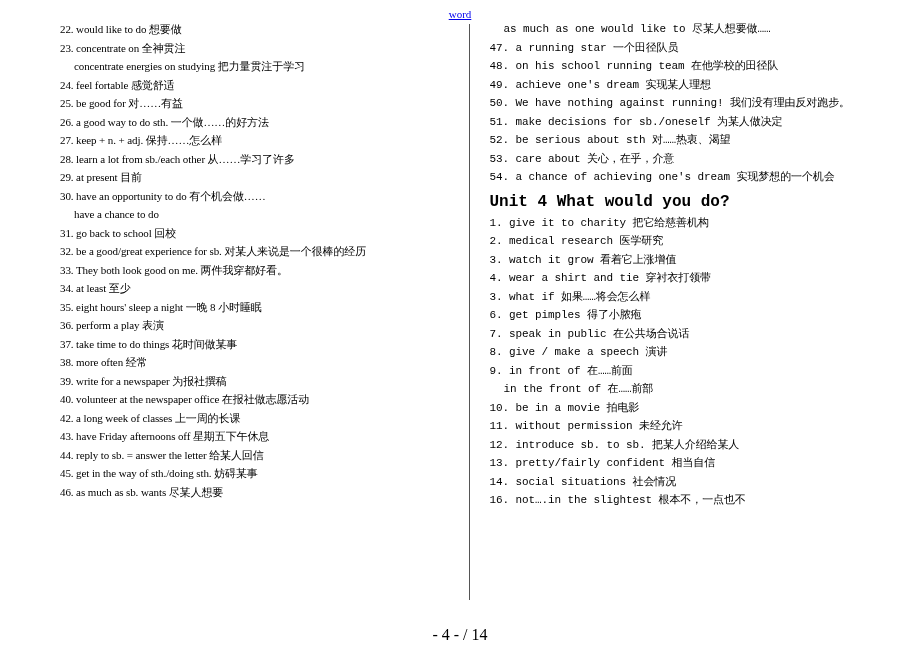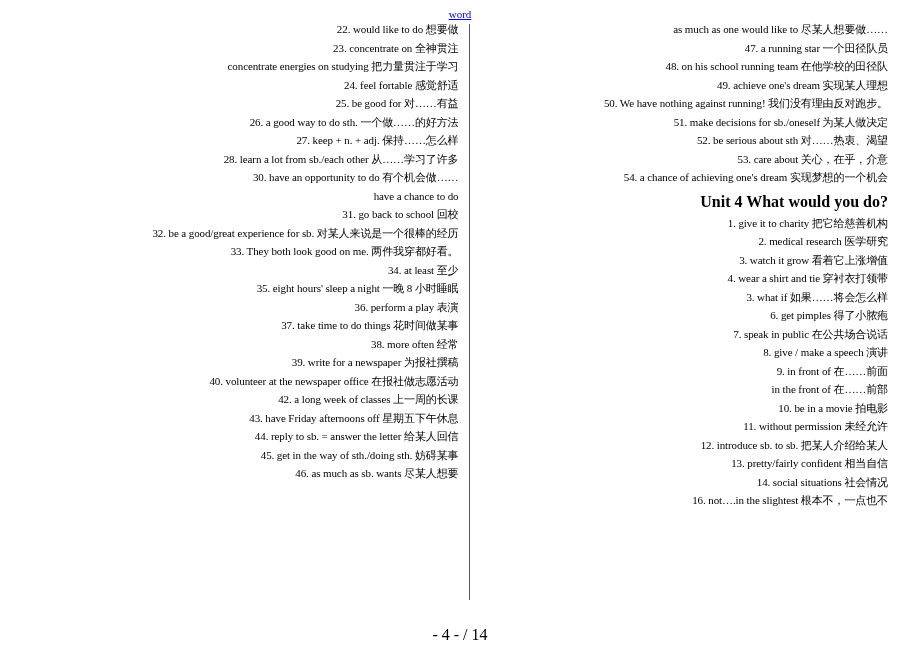--- a/index.html
+++ b/index.html
@@ -1,15 +1,15 @@
 <!DOCTYPE html>
 <html><head>
   <meta charset="utf-8">
   <style>
-    * { box-sizing: border-box; margin: 0; padding: 0; text-align: right; }
+    * { box-sizing: border-box; margin: 0; padding: 0; }
     body {
       width: 920px;
       height: 650px;
       background: #ffffff;
       font-family: "Times New Roman", serif;
       font-size: 11px;
       color: #000000;
       position: relative;
       overflow: hidden;
     }
@@ -26,21 +26,21 @@
       display: flex;
       padding: 24px 32px 20px 60px;
       height: calc(100% - 30px);
     }
     .column {
       flex: 1;
       display: flex;
       flex-direction: column;
     }
     .col-left { padding-right: 10px; }
-    .col-right { padding-left: 20px; }
+    .col-right { padding-left: 20px; font-family: Liberation Mono, monospace; }
     .divider {
       width: 1px;
       background: #555;
       margin: 0 0px;
     }
     .entry {
       line-height: 1.0;
       margin-bottom: 7.5px;
       letter-spacing: -0.1px;
     }
@@ -70,20 +70,21 @@
 <div class="content">
   <div class="column col-left">
     <div class="entry">22. would like to do       想要做</div>
     <div class="entry">23. concentrate on         全神贯注</div>
     <div class="entry entry-indent">concentrate energies on studying  把力量贯注于学习</div>
     <div class="entry">24. feel fortable       感觉舒适</div>
     <div class="entry">25. be good for            对……有益</div>
     <div class="entry">26. a good way to do sth.       一个做……的好方法</div>
     <div class="entry">27. keep + n. + adj.            保持……怎么样</div>
     <div class="entry">28. learn a lot from sb./each other   从……学习了许多</div>
+    <div class="entry">29. at present           目前</div>
     <div class="entry">30. have an opportunity to do        有个机会做……</div>
     <div class="entry entry-indent">have a chance to do</div>
     <div class="entry">31. go back to school             回校</div>
     <div class="entry">32. be a good/great experience for sb.   对某人来说是一个很棒的经历</div>
     <div class="entry">33. They    both look good on me.    两件我穿都好看。</div>
     <div class="entry">34. at least           至少</div>
     <div class="entry">35. eight hours' sleep a night       一晚 8 小时睡眠</div>
     <div class="entry">36. perform a play            表演</div>
     <div class="entry">37. take time to do things     花时间做某事</div>
     <div class="entry">38. more often              经常</div>

